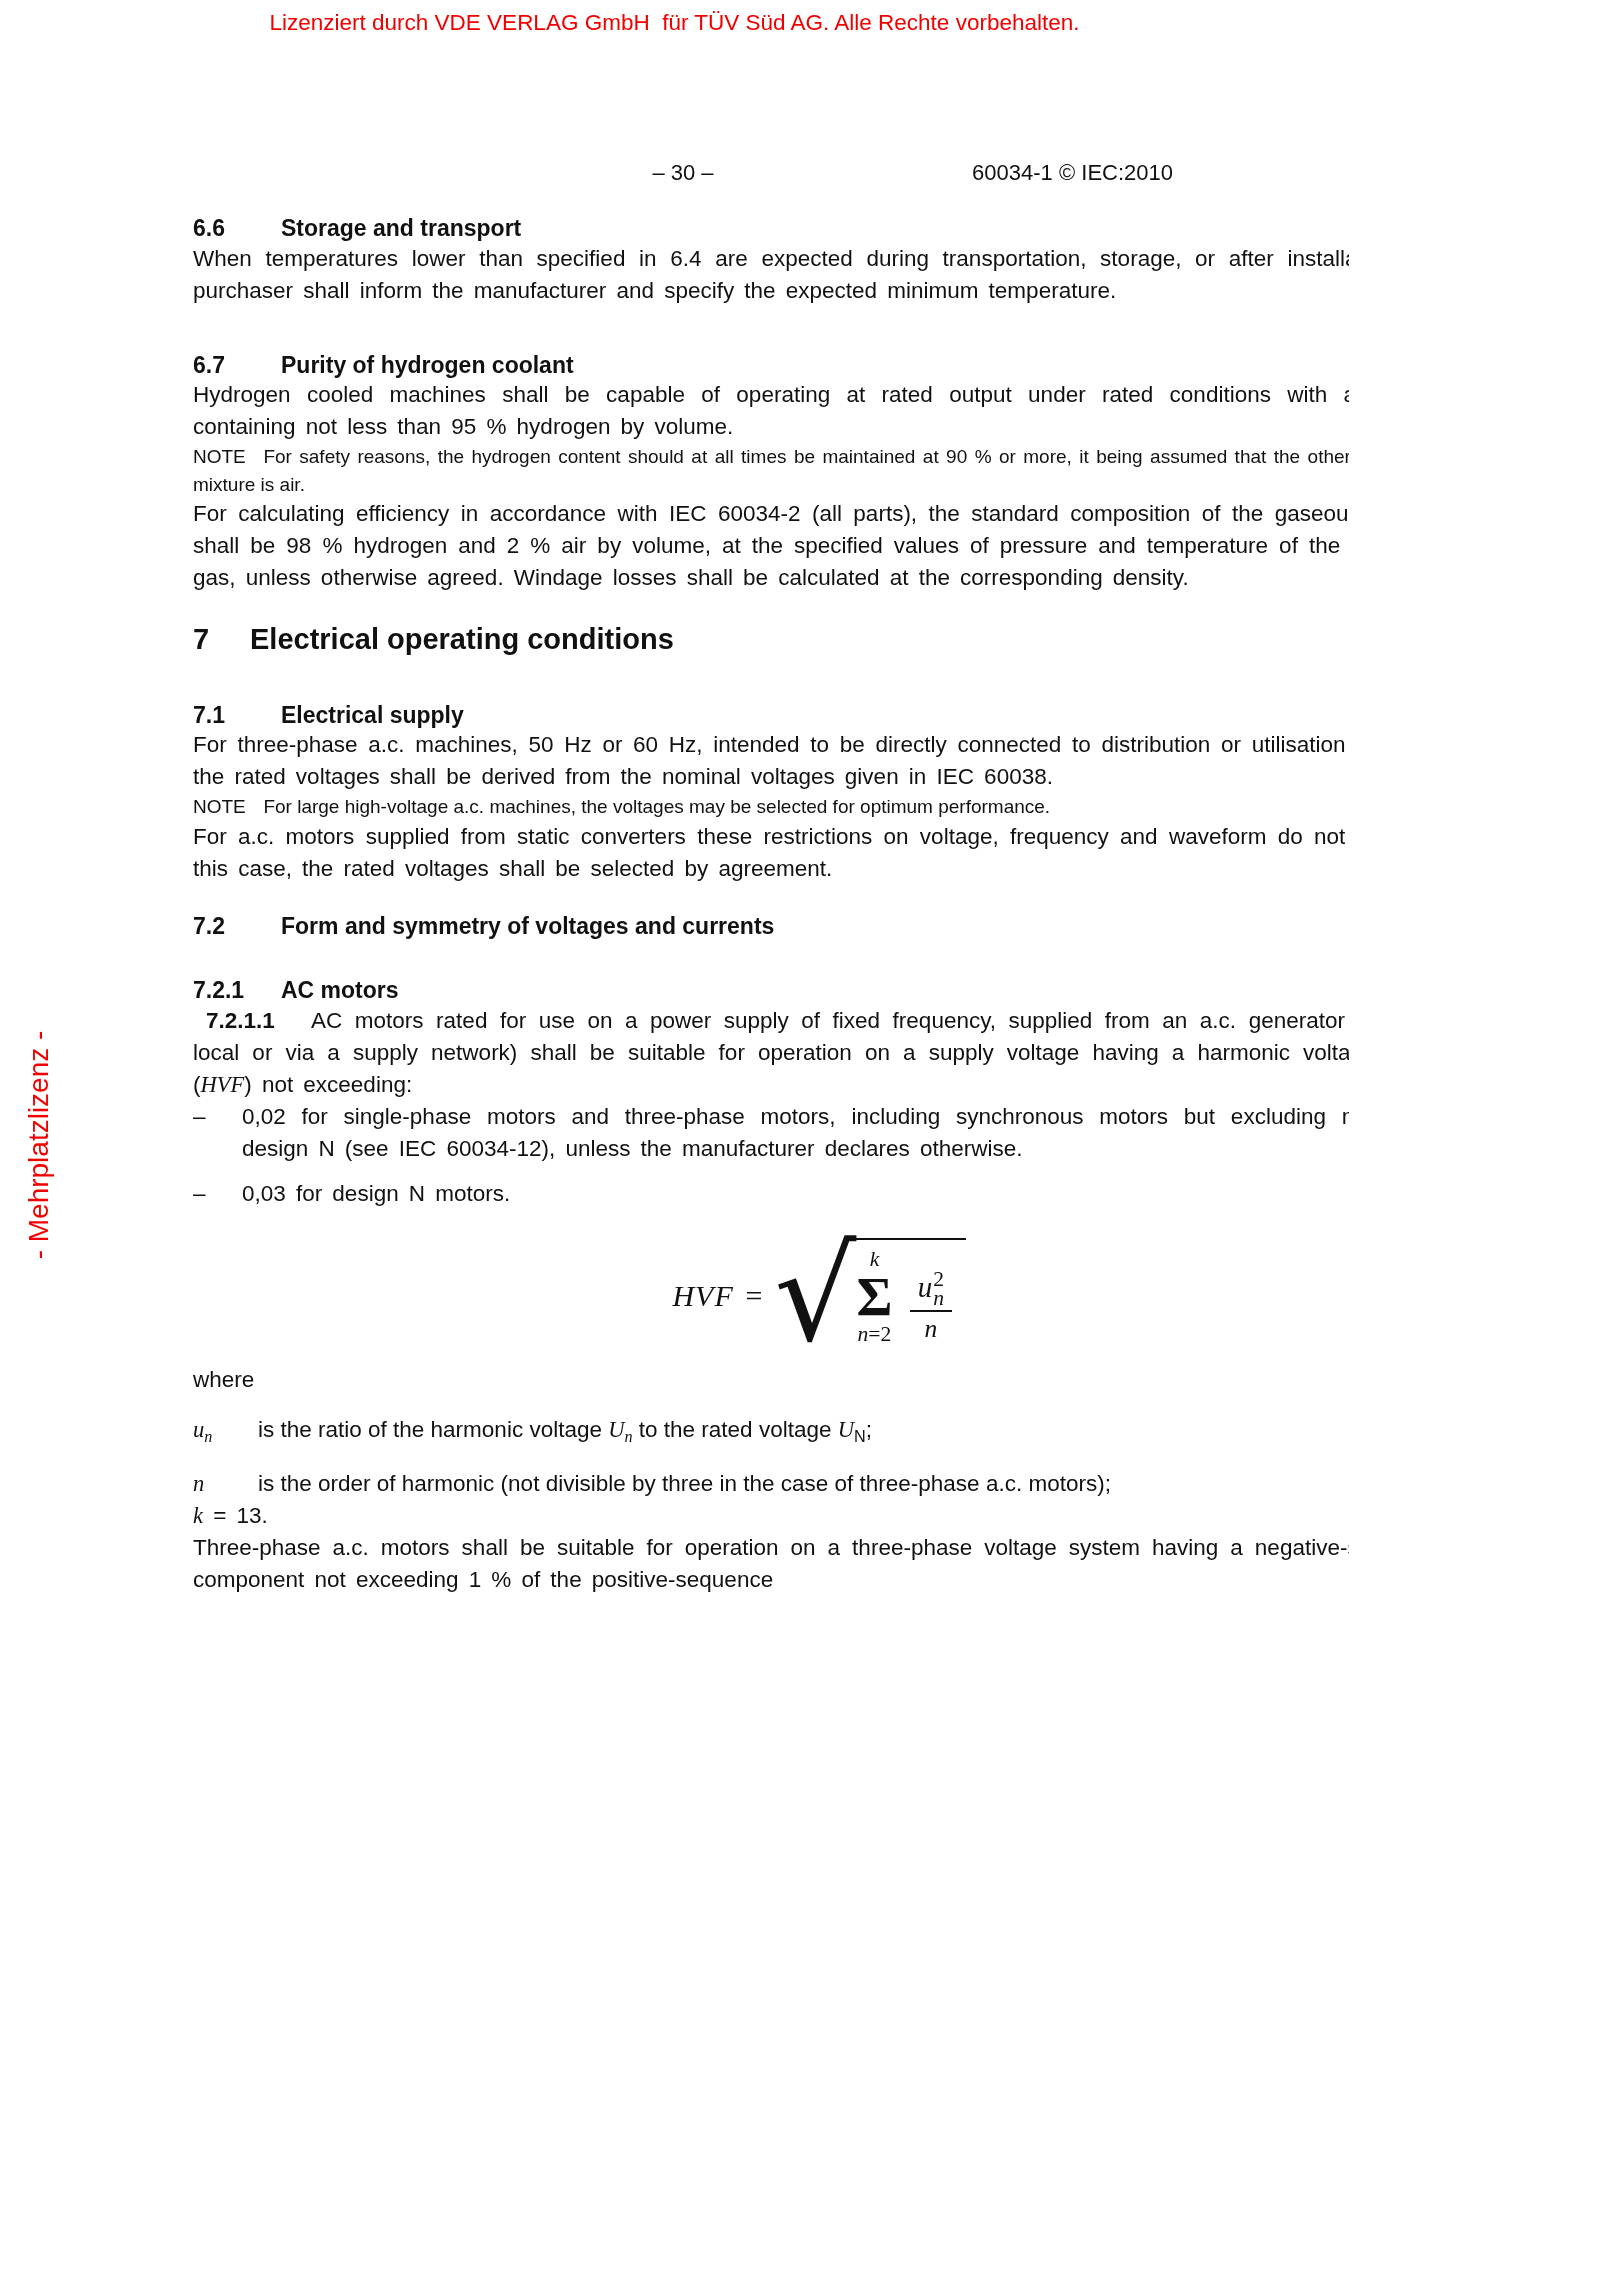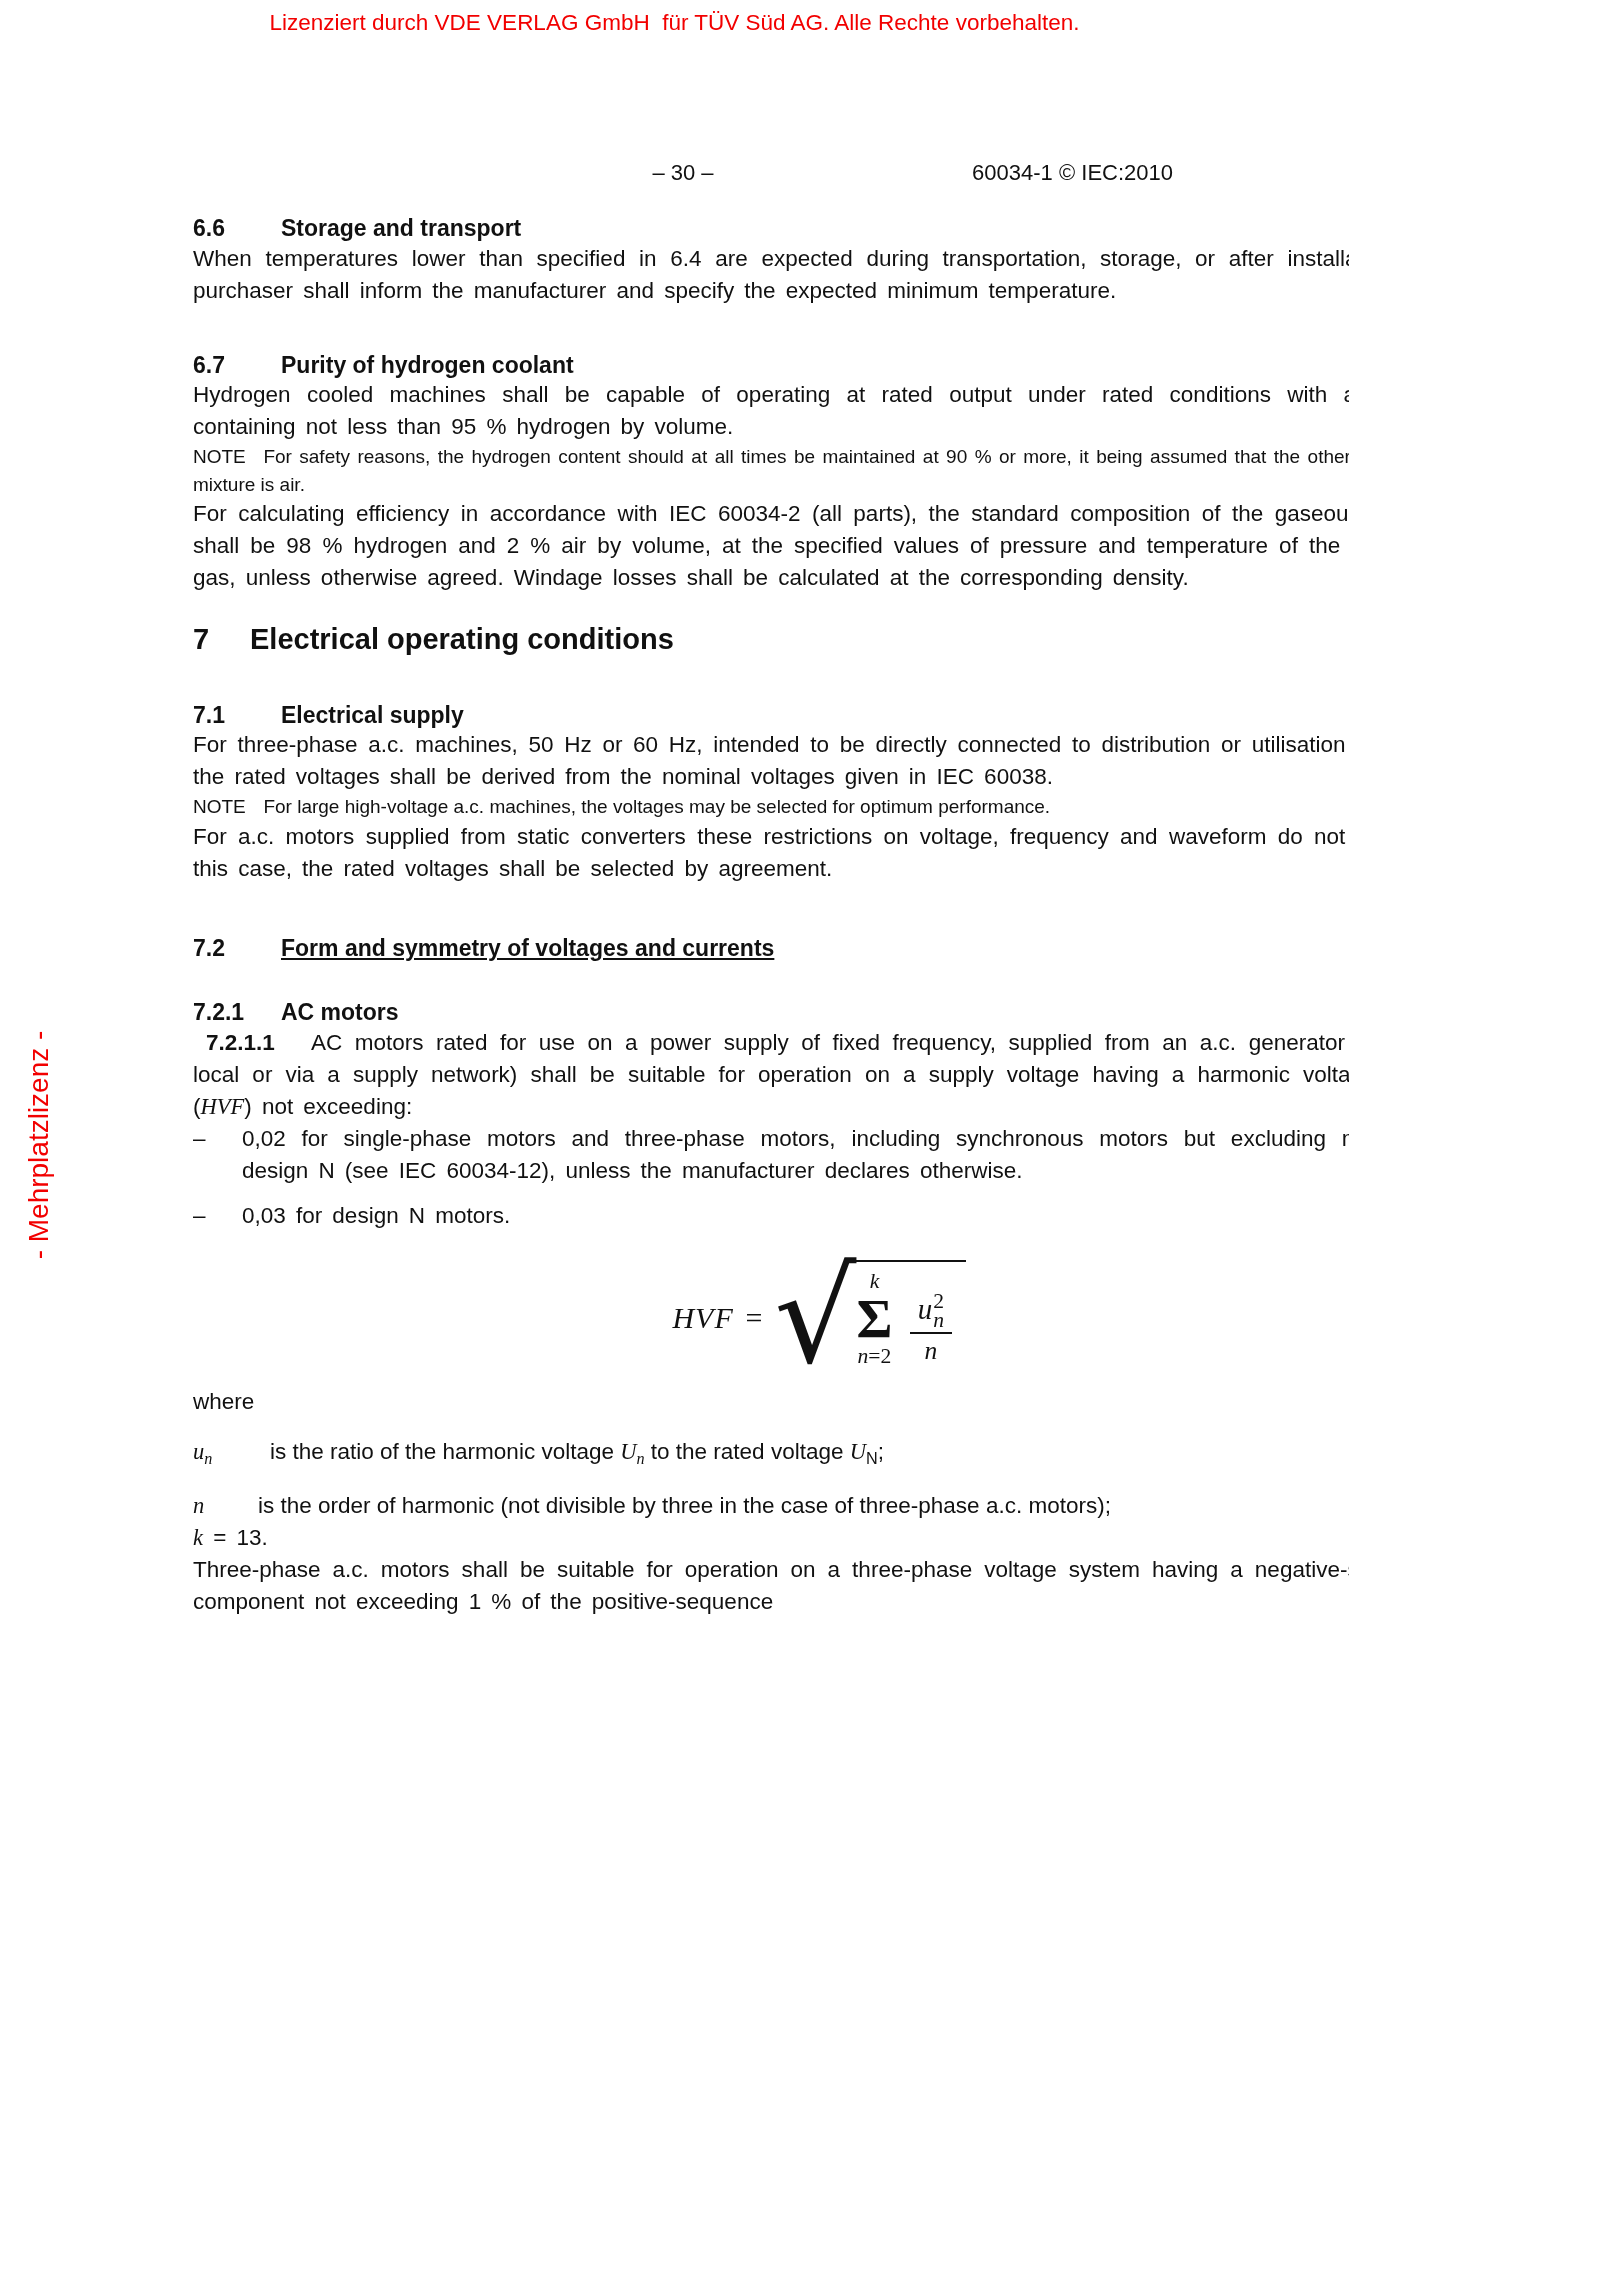--- a/index.html
+++ b/index.html
@@ -49,28 +49,28 @@
   .mt-p66 { margin-top: 29px; }
   .mt-h67 { margin-top: 45px; }
   .mt-p67a { margin-top: 29px; }
   .mt-note67 { margin-top: 37px; }
   .mt-p67b { margin-top: 31px; }
   .mt-h7 { margin-top: 28px; }
   .mt-h71 { margin-top: 45px; }
   .mt-p71a { margin-top: 31px; }
   .mt-note71 { margin-top: 37px; }
   .mt-p71b { margin-top: 27.4px; }
-  .mt-h72 { margin-top: 50px; text-decoration: underline; }
+  .mt-h72 { margin-top: 28px; }
   .mt-h721 { margin-top: 37px; }
   .mt-p7211 { margin-top: 29px; }
   .mt-bullets { margin-top: 25.5px; }
   .mt-hvfintro { margin-top: 21.6px; }
   .mt-formula { margin-top: 27.4px; margin-bottom: 9.8px; }
   .mt-where { margin-top: 13.7px; }
-  .mt-wrow1 { margin-top: 17.6px; gap: 12px; }
+  .mt-wrow1 { margin-top: 17.6px; }
   .mt-wrow2 { margin-top: 15.7px; }
   .mt-krow { margin-top: 13.7px; }
   .mt-bottom { margin-top: 33px; }
 
   
   .i { font-family: "Liberation Serif", "DejaVu Serif", serif; font-style: italic; }
   .b { font-weight: bold; margin-left: 13px; }
   .sub { font-size: 72%; vertical-align: -0.3em; }
 
   

